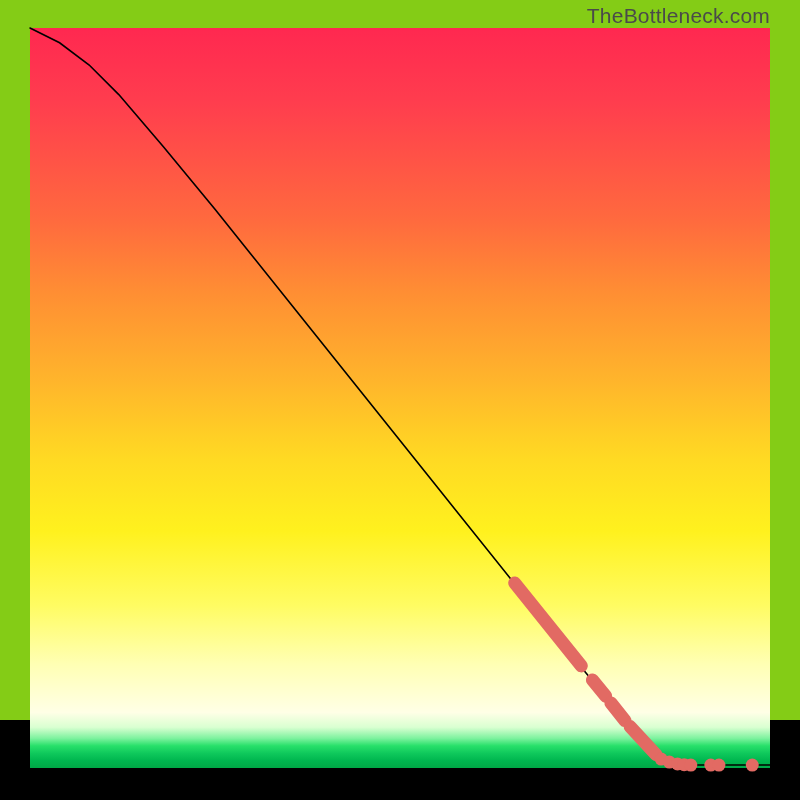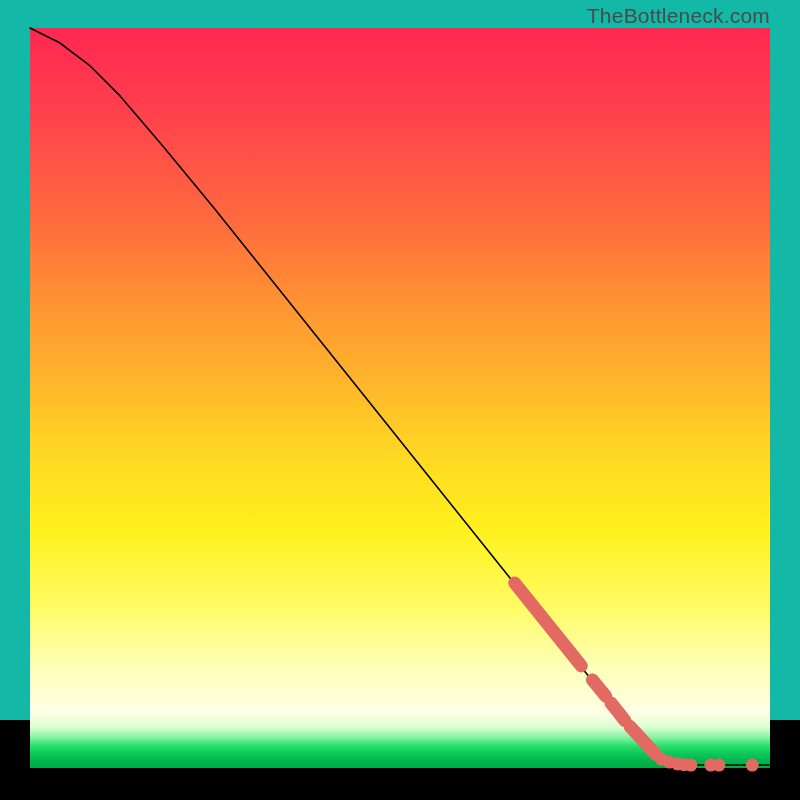--- a/index.html
+++ b/index.html
@@ -10,21 +10,21 @@
     overflow: hidden;
     background: #000;
     font-family: Arial, Helvetica, sans-serif;
   }
   .frame {
     position: absolute;
     left: 0;
     top: 0;
     width: 800px;
     height: 720px;
-    background: #14b8a6;
+    background: #84cc16;
   }
   .plot {
     position: absolute;
     left: 30px;
     top: 28px;
     width: 740px;
     height: 740px;
     
     background: linear-gradient(
       to bottom,

